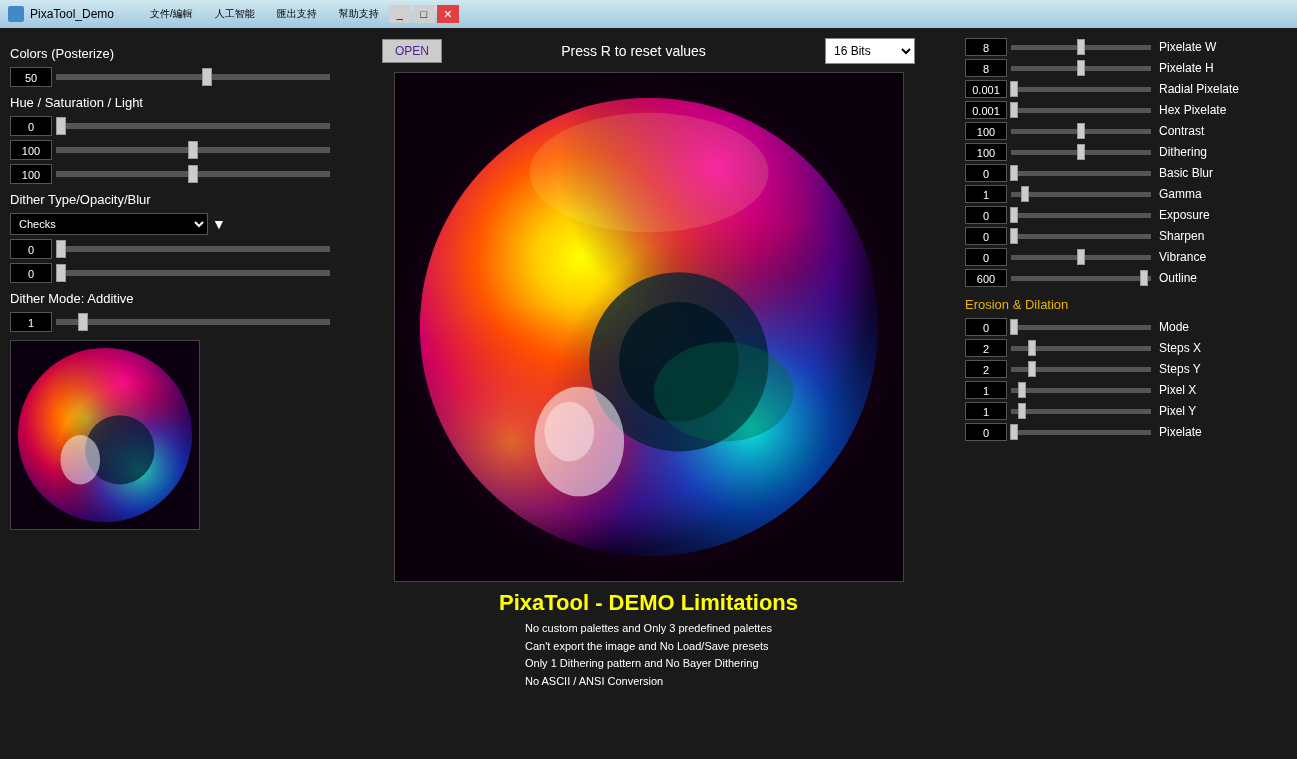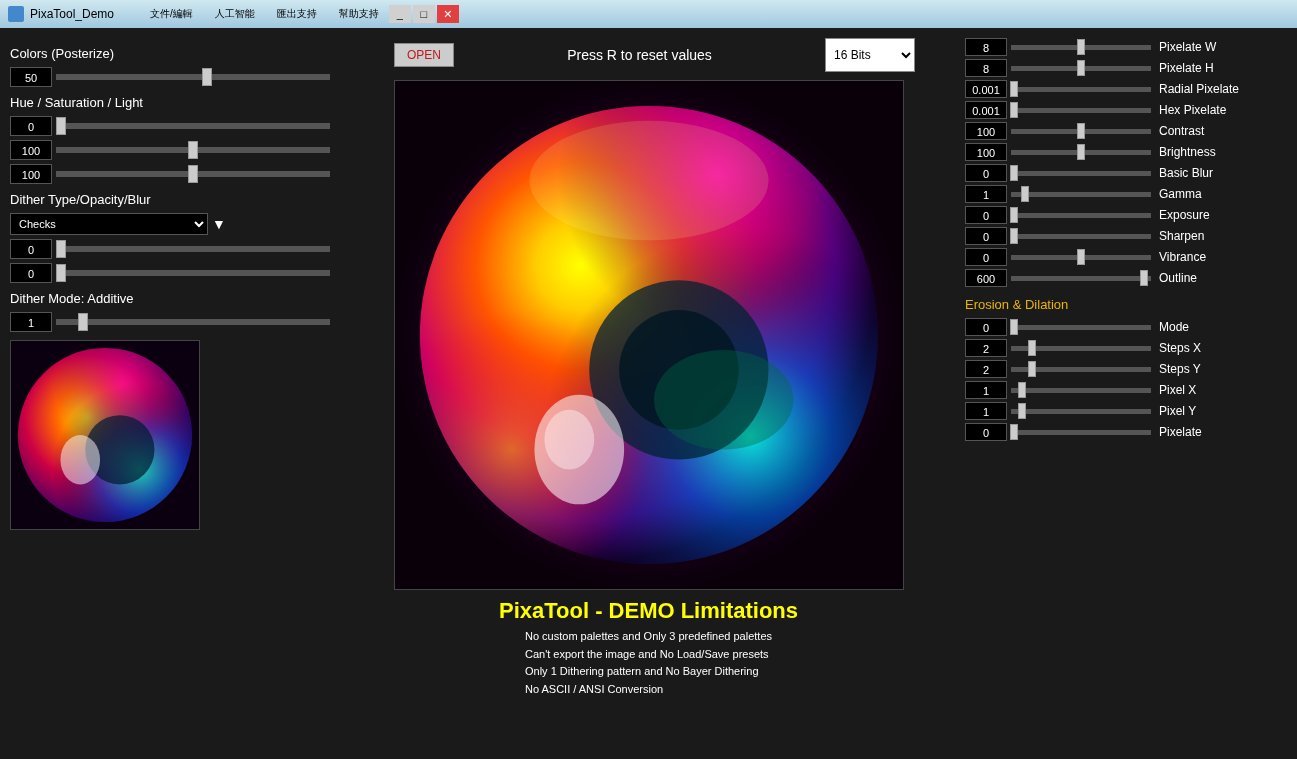--- a/index.html
+++ b/index.html
@@ -164,43 +164,42 @@
     .center-toolbar {
       display: flex;
       align-items: center;
       width: 100%;
       margin-bottom: 8px;
       gap: 10px;
     }
 
     .open-btn {
       background: #cccccc;
-      color: #b91c1c;
+      color: #4c1d95;
       border: 1px solid #888;
       padding: 4px 12px;
       font-size: 12px;
       cursor: pointer;
-      margin-left: 12px;
     }
 
     .press-r-text {
       flex: 1;
       text-align: center;
       color: #ffffff;
       font-size: 14px;
     }
 
     .bits-select {
       background: #fff;
       color: #000;
       border: 1px solid #888;
       padding: 2px 4px;
       font-size: 12px;
       width: 90px;
-      height: 34px;
+      height: 26px;
     }
 
     .main-image {
       width: 510px;
       height: 510px;
       border: 1px solid #444;
       background: #000;
       overflow: hidden;
     }
 
@@ -514,21 +513,21 @@
           <div class="right-slider-track">
             <div class="right-slider-thumb" style="left: calc(50% - 4px);"></div>
           </div>
           <span class="right-slider-label">Contrast</span>
         </div>
         <div class="right-slider-row">
           <div class="right-slider-value">100</div>
           <div class="right-slider-track">
             <div class="right-slider-thumb" style="left: calc(50% - 4px);"></div>
           </div>
-          <span class="right-slider-label">Brightness</span>
+          <span class="right-slider-label">Dithering</span>
         </div>
         <div class="right-slider-row">
           <div class="right-slider-value">0</div>
           <div class="right-slider-track">
             <div class="right-slider-thumb" style="left: calc(2% - 4px);"></div>
           </div>
           <span class="right-slider-label">Basic Blur</span>
         </div>
         <div class="right-slider-row">
           <div class="right-slider-value">1</div>

